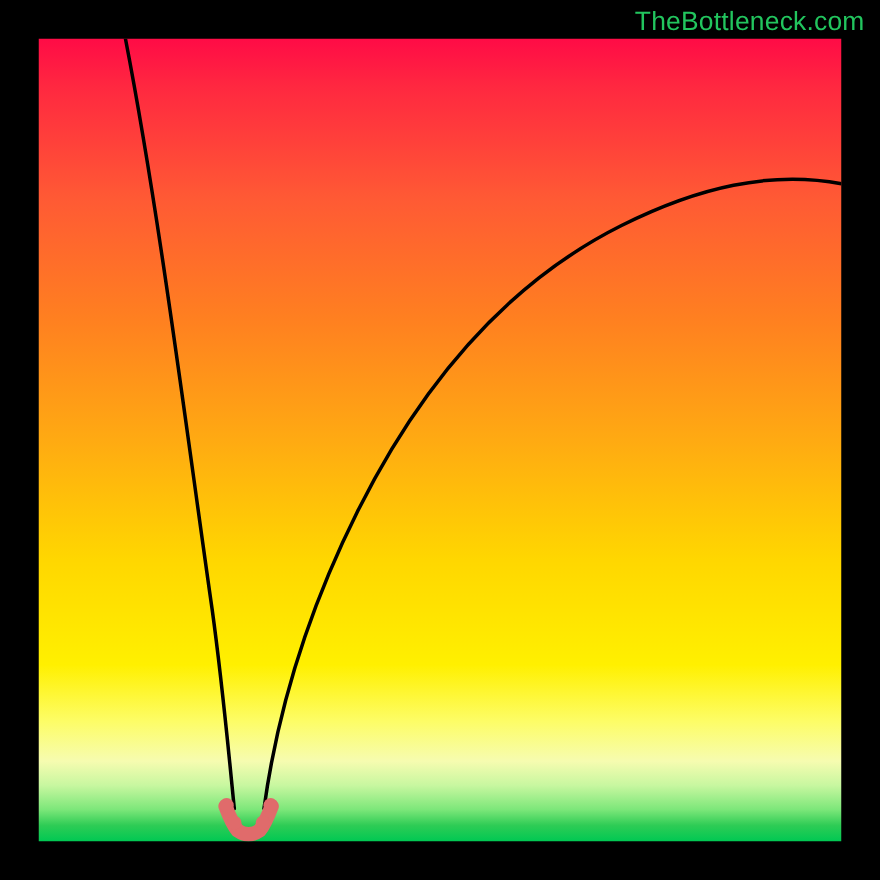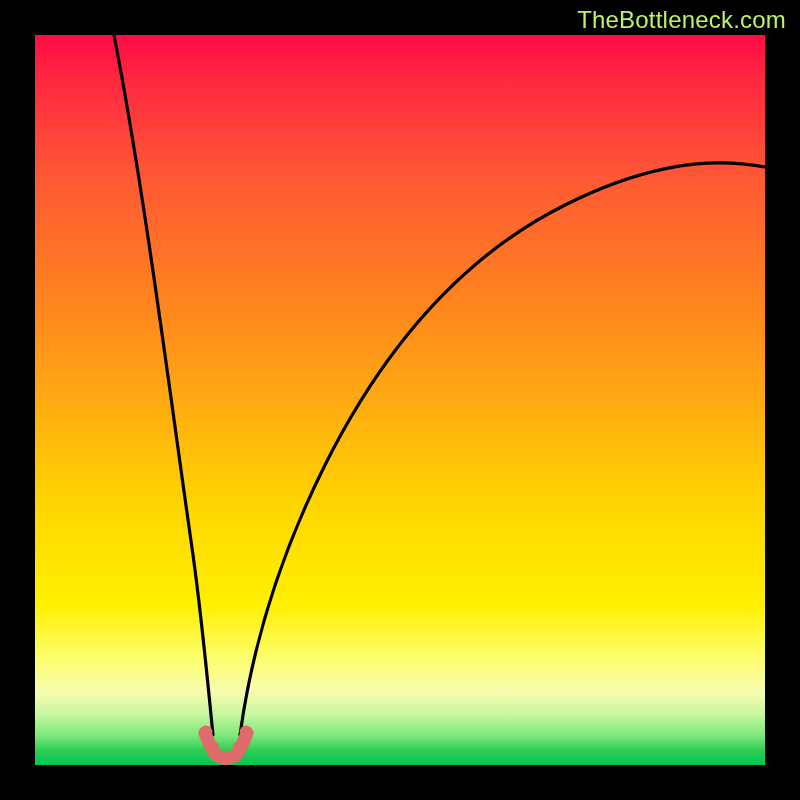--- a/index.html
+++ b/index.html
@@ -53,21 +53,21 @@
     position: absolute;
     left: 0;
     top: 0;
     width: 730px;
     height: 730px;
   }
   .watermark {
     position: absolute;
     top: 6px;
     right: 14px;
-    color: #bef264;
+    color: #22c55e;
     font-size: 24px;
     font-weight: 500;
     letter-spacing: 0.2px;
     user-select: none;
   }
 </style>
 </head>
 <body>
 
 <div class="frame">

